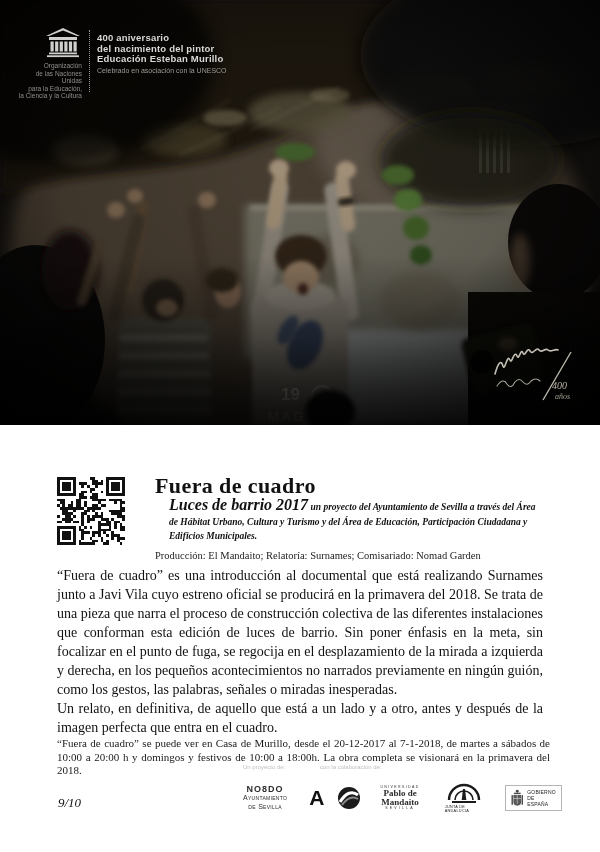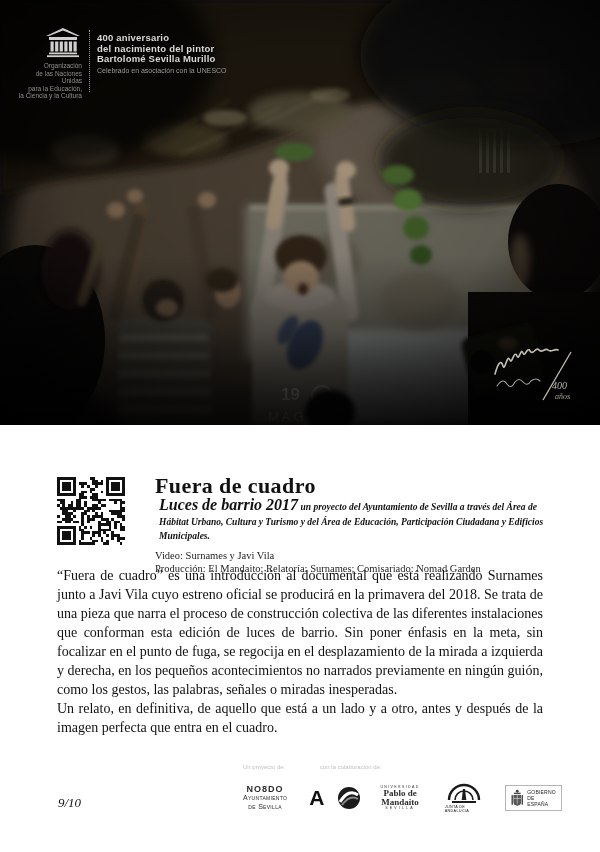--- a/index.html
+++ b/index.html
@@ -19,21 +19,21 @@
   .udots{border-left:1px dotted #9a9a9a;margin:2px 7px 0 7px;height:62px;}
   .unesco-right{padding-top:5px;}
   .utitle{font-size:9.5px;line-height:10.5px;font-weight:bold;color:#d9d9d9;letter-spacing:.2px;}
   .usub{margin-top:2px;font-size:7px;color:#9b9b9b;}
 
   
   .project-header{position:absolute;top:477px;left:57px;right:50px;display:flex;}
   .qr{width:68px;height:68px;flex:0 0 68px;}
   .project-text{margin-left:30px;margin-top:-3px;}
   .title{font-size:22px;font-weight:bold;letter-spacing:.4px;margin:0;line-height:24px;}
-  .subtitle{margin:1px 4px 0;line-height:12.5px;}
+  .subtitle{margin:1px 14px 0;line-height:12.5px;}
   .sub-big{font-style:italic;font-weight:bold;font-size:16px;}
   .sub-small{font-style:italic;font-weight:bold;font-size:9.5px;}
   .credits{margin-top:6px;font-size:10.5px;line-height:13.5px;color:#1c1c1c;}
 
   .body{position:absolute;top:566px;left:57px;right:57px;
         font-size:14px;line-height:19px;text-align:justify;}
   .body p{margin:0;}
   .footnote{position:absolute;top:737px;left:57px;right:50px;
             font-size:11px;line-height:13.5px;text-align:justify;color:#1a1a1a;}
 
@@ -219,21 +219,21 @@
           <div>de las Naciones Unidas</div>
           <div>para la Educación,</div>
           <div>la Ciencia y la Cultura</div>
         </div>
       </div>
       <div class="udots"></div>
       <div class="unesco-right">
         <div class="utitle">
           <div>400 aniversario</div>
           <div>del nacimiento del pintor</div>
-          <div>Bartolomé Sevilla Murillo</div>
+          <div>Educación Esteban Murillo</div>
         </div>
         <div class="usub">Celebrado en asociación con la UNESCO</div>
       </div>
     </div>
   </div>
 
   <div class="project-header">
     <svg class="qr" viewBox="0 0 25 25" shape-rendering="crispEdges">
         <g fill="#111">
           <rect x="12" y="0" width="1" height="1"></rect>
@@ -453,30 +453,30 @@
           <rect x="20" y="2" width="3" height="3" fill="#111"></rect>
           <rect x="0" y="18" width="7" height="7"></rect>
           <rect x="1" y="19" width="5" height="5" fill="#fff"></rect>
           <rect x="2" y="20" width="3" height="3" fill="#111"></rect>
         </g>
       </svg>
     <div class="project-text">
       <h1 class="title">Fuera de cuadro</h1>
       <p class="subtitle"><span class="sub-big">Luces de barrio 2017</span><span class="sub-small"> un proyecto del Ayuntamiento de Sevilla a través del Área de Hábitat Urbano, Cultura y Turismo y del Área de Educación, Participación Ciudadana y Edificios Municipales.</span></p>
       <div class="credits">
-        <div>Video: Surnames y Javi Vila</div>
         <div>Producción: El Mandaito; Relatoría: Surnames; Comisariado: Nomad Garden</div>
       </div>
     </div>
   </div>
 
   <div class="body">
     <p>“Fuera de cuadro” es una introducción al documental que está realizando Surnames junto a Javi Vila  cuyo estreno oficial se producirá en la primavera del 2018. Se trata de una pieza que narra el proceso de construcción colectiva de las diferentes instalaciones que conforman esta edición de luces de barrio.  Sin poner énfasis en la meta, sin focalizar en el punto de fuga, se regocija en el desplazamiento de la mirada a izquierda y derecha, en los pequeños acontecimientos no narrados previamente en ningún guión, como los gestos, las palabras, señales o miradas inesperadas.</p>
     <p>Un relato, en definitiva, de aquello que está a un lado y a otro, antes y después de la imagen perfecta que entra en el cuadro.</p>
   </div>
+  <div class="footnote">“Fuera de cuadro” se puede ver en Casa de Murillo, desde el 20-12-2017 al 7-1-2018, de martes a sábados de 10:00 a 20:00 h y domingos y festivos de 10:00 a 18:00h. La obra completa se visionará en la primavera del 2018.</div>
 
   <div class="page-num">9/10</div>
 
   <div class="credits-strip">
     <div class="strip-labels">
       <span>Un proyecto de:</span>
       <span class="lbl-collab">con la colaboración de:</span>
     </div>
     <div class="logos">
       <div class="logo sevilla">

